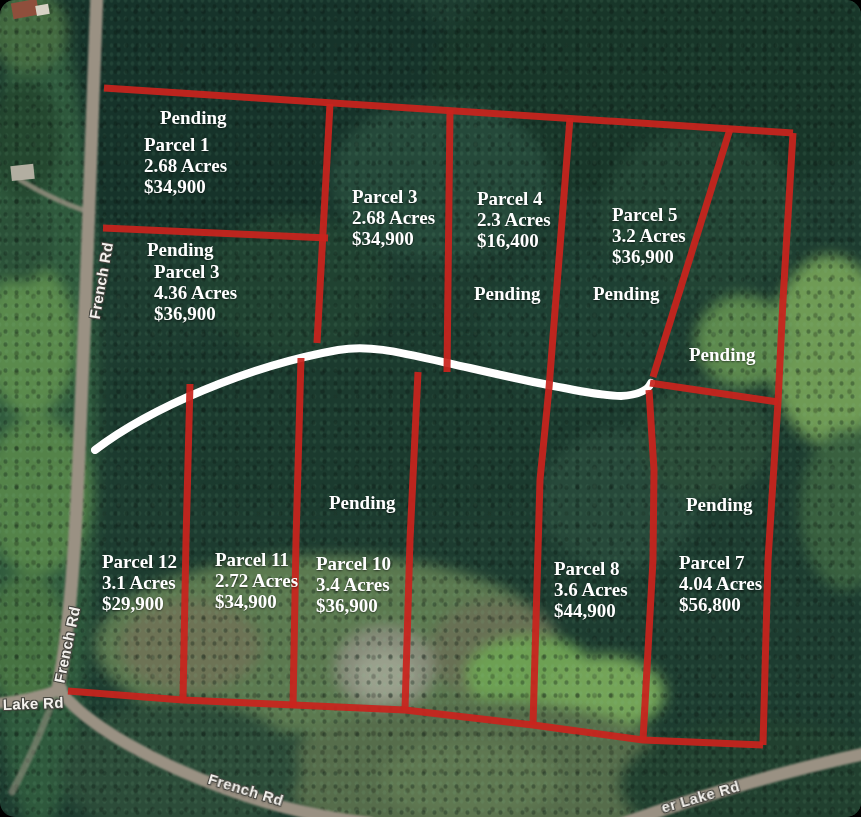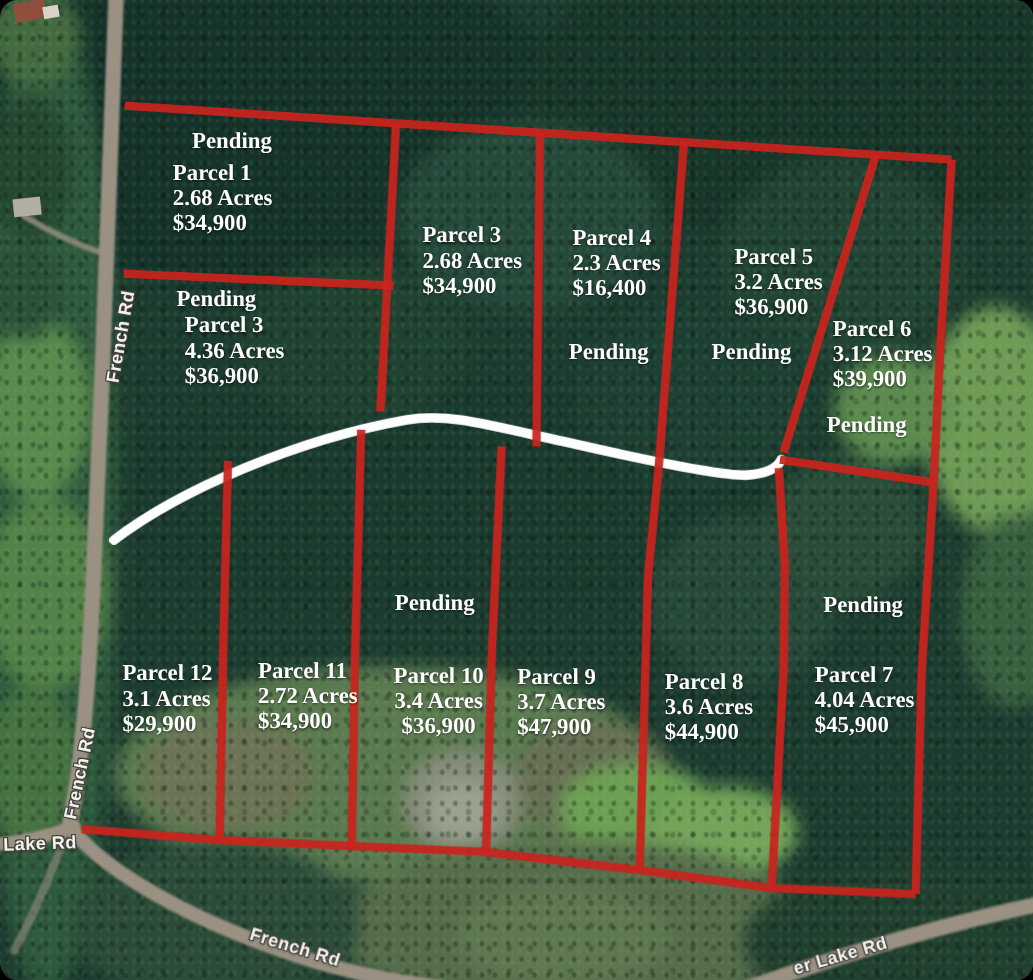--- a/index.html
+++ b/index.html
@@ -64,21 +64,21 @@
     white-space:nowrap;text-shadow:0 1px 2px rgba(0,0,0,.55);}
   .p1 {left:144px;top:134px;} .pend1 {left:160px;top:107px;}
   .p2 {left:154px;top:261px;} .pend2 {left:147px;top:239px;}
   .p3 {left:352px;top:186px;}
   .p4 {left:477px;top:188px;} .pend4 {left:474px;top:283px;}
   .p5 {left:612px;top:204px;} .pend5 {left:593px;top:283px;}
   .p6 {left:694px;top:264px;} .pend6 {left:689px;top:344px;}
   .p7 {left:679px;top:552px;} .pend7 {left:686px;top:494px;}
   .p8 {left:554px;top:558px;}
   .p9 {left:431px;top:554px;}
-  .p10{left:328px;top:553px;text-align:center;} .pend10{left:329px;top:492px;}
+  .p10{left:316px;top:553px;} .pend10{left:329px;top:492px;}
   .p11{left:215px;top:549px;}
   .p12{left:102px;top:551px;}
   
   .rlabel{position:absolute;font-family:"Liberation Sans",sans-serif;font-weight:bold;font-size:15px;
     color:#f4f2ee;letter-spacing:.4px;white-space:nowrap;
     text-shadow:-1px -1px 0 #45453f,1px -1px 0 #45453f,-1px 1px 0 #45453f,1px 1px 0 #45453f,0 2px 3px rgba(0,0,0,.4);}
   .french-upper {left:62px; top:272px; transform:rotate(-80deg);}
   .french-lower {left:28px; top:636px; transform:rotate(-78deg);}
   .lake-west    {left:-8px; top:695px; transform:rotate(-2deg);}
   .french-bottom{left:207px;top:781px; transform:rotate(17deg);}
@@ -186,39 +186,29 @@
   <div class="plabel p4">
     <div>Parcel 4</div>
     <div>2.3 Acres</div>
     <div>$16,400</div>
   </div>
   <div class="plabel p5">
     <div>Parcel 5</div>
     <div>3.2 Acres</div>
     <div>$36,900</div>
   </div>
-  <div class="plabel p6">
-    <div>Parcel 6</div>
-    <div>3.12 Acres</div>
-    <div>$39,900</div>
-  </div>
   <div class="plabel p7">
     <div>Parcel 7</div>
     <div>4.04 Acres</div>
-    <div>$45,900</div>
+    <div>$56,800</div>
   </div>
   <div class="plabel p8">
     <div>Parcel 8</div>
     <div>3.6 Acres</div>
     <div>$44,900</div>
-  </div>
-  <div class="plabel p9">
-    <div>Parcel 9</div>
-    <div>3.7 Acres</div>
-    <div>$47,900</div>
   </div>
   <div class="plabel p10">
     <div>Parcel 10</div>
     <div>3.4 Acres</div>
     <div>$36,900</div>
   </div>
   <div class="plabel p11">
     <div>Parcel 11</div>
     <div>2.72 Acres</div>
     <div>$34,900</div>

